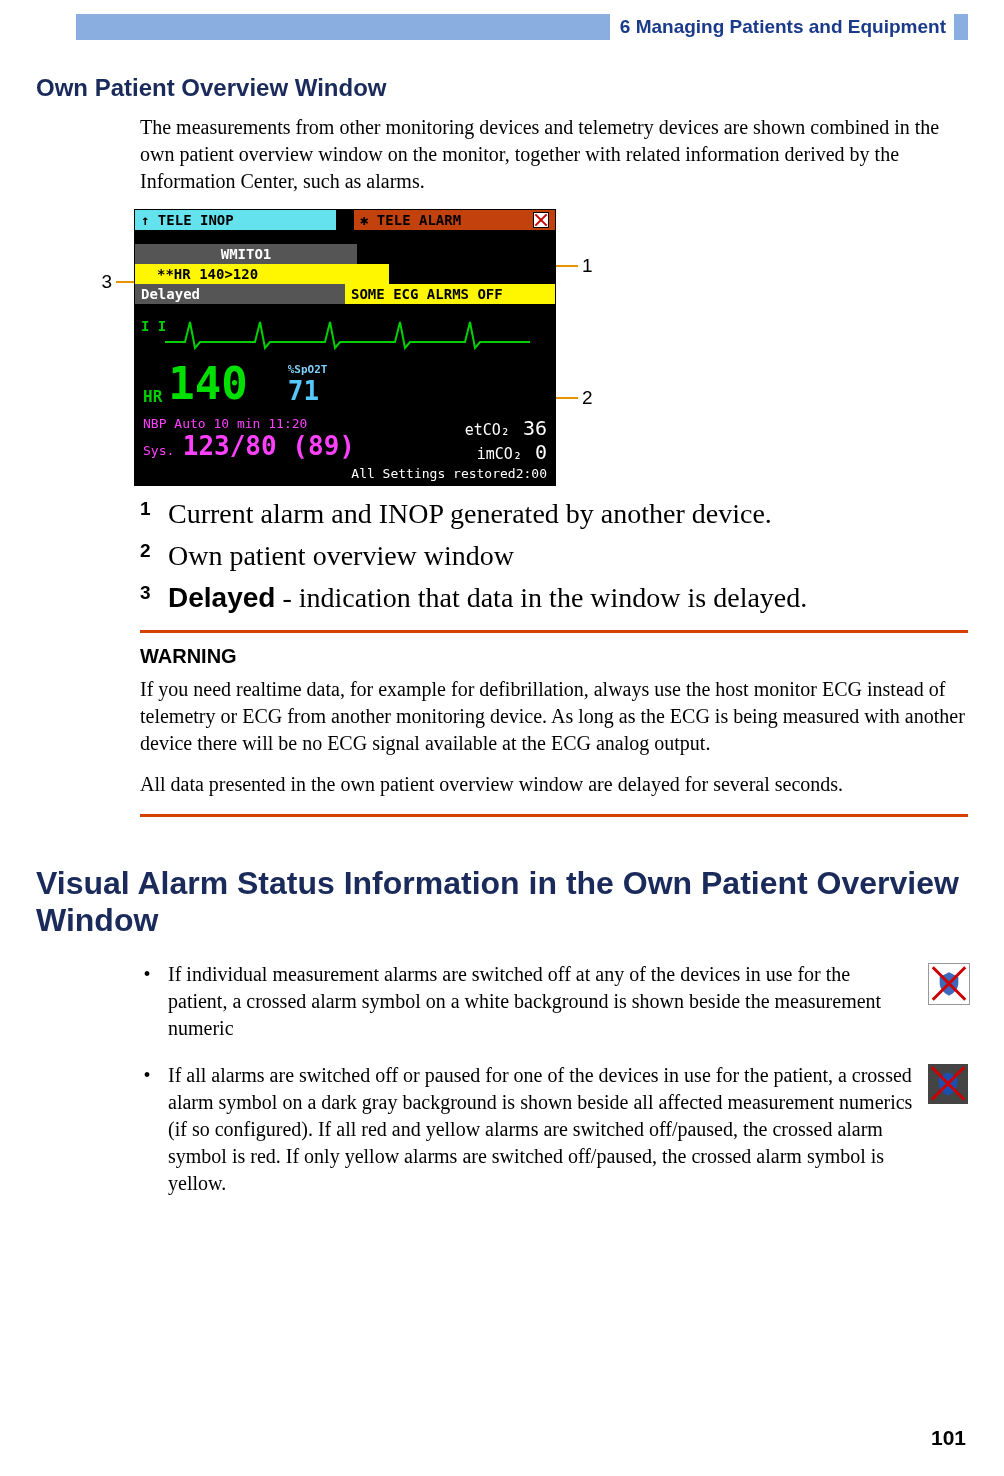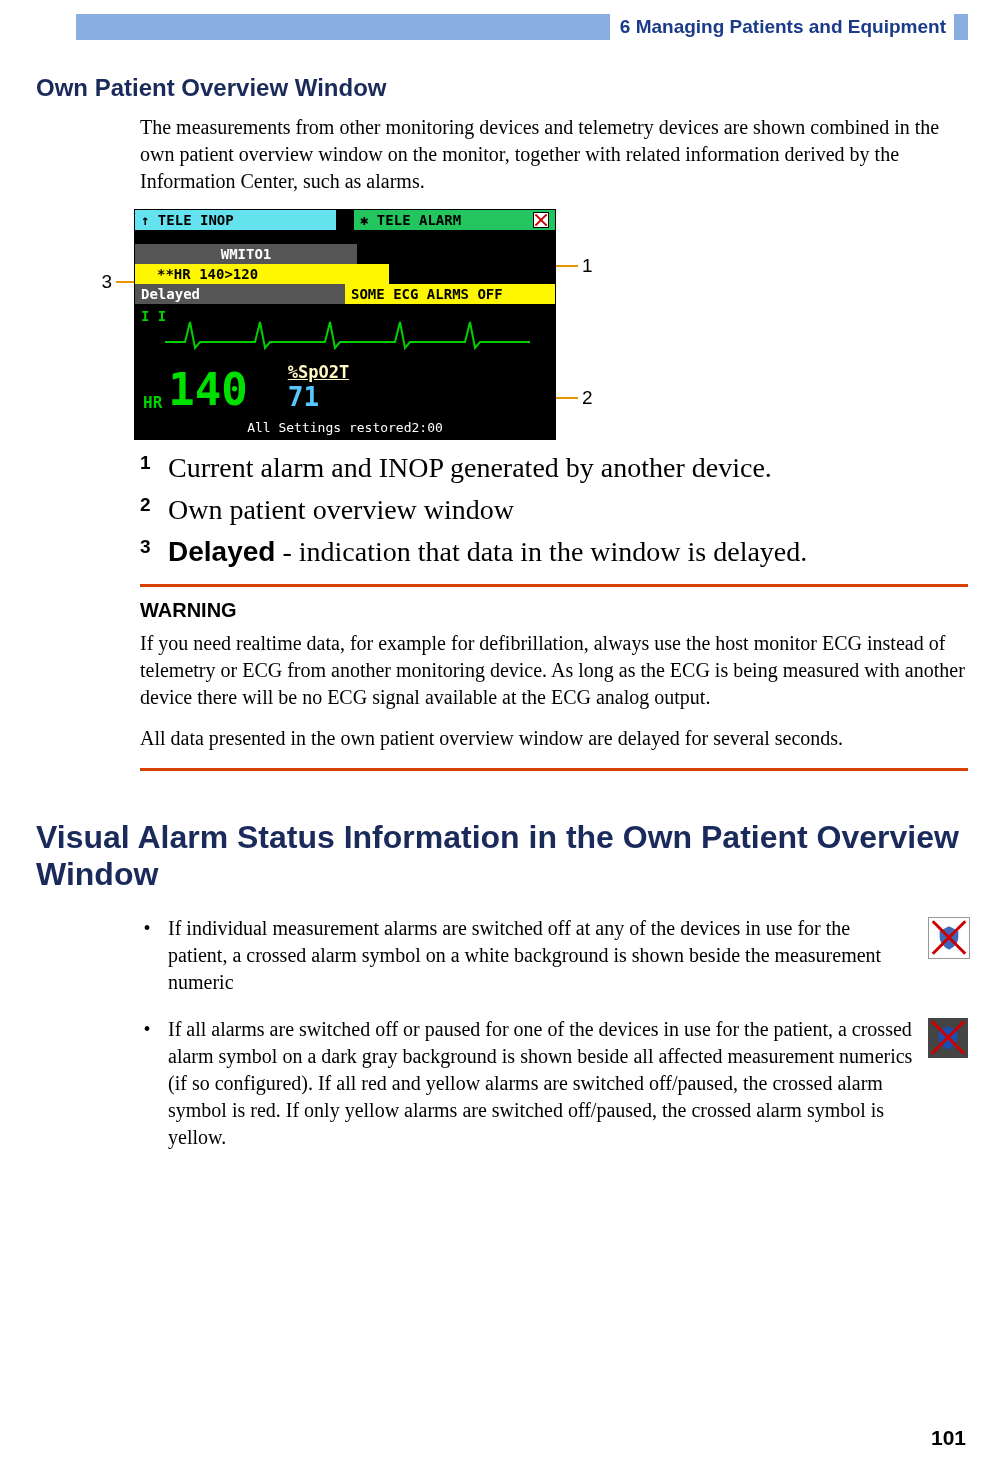--- a/index.html
+++ b/index.html
@@ -80,21 +80,21 @@
     border: 1px solid #000;
     font-family: "Lucida Console", Monaco, monospace;
     font-size: 14px;
   }
   .m-top { display: flex; gap: 18px; }
   .m-top .inop {
     width: 50%; background: #64e3ee; color: #000;
     font-weight: bold; padding: 2px 6px;
   }
   .m-top .alarm {
-    width: 50%; background: #22c55e; color: #000;
+    width: 50%; background: #c2410c; color: #000;
     font-weight: bold; padding: 2px 6px;
     display: flex; justify-content: space-between; align-items: center;
   }
   .m-top .icon {
     display: inline-block; width: 14px; height: 14px;
     border: 1px solid #000; position: relative; background: #fff;
   }
   .m-top .icon::before, .m-top .icon::after {
     content: ""; position: absolute; background: #c00;
     width: 16px; height: 2px; top: 6px; left: -1px;
@@ -104,38 +104,38 @@
   .m-gap { height: 14px; background: #000; }
   .m-row2 { display: flex; flex-direction: column; }
   .m-row2 .l { width: 50%; background: #555; color: #fff; padding: 2px 6px; text-align: center; font-weight: bold; }
   .m-row2 .r { width: 50%; background: #fff700; color: #000000; padding: 2px 22px; font-weight: bold; }
   .m-row3 { display: flex; }
   .m-row3 .l { width: 50%; background: #555; color: #fff; padding: 2px 6px; font-weight: bold; }
   .m-row3 .r { width: 50%; background: #fff700; color: #000; padding: 2px 6px; font-weight: bold; }
   .m-ecg {
     height: 56px; background: #000; position: relative;
   }
-  .m-ecg .lead { position: absolute; top: 4px; left: 6px; color: #00d000; font-weight: bold; }
+  .m-ecg .lead { position: absolute; top: 14px; left: 6px; color: #00d000; font-weight: bold; }
   .m-ecg svg { position: absolute; top: 10px; left: 30px; }
   .m-vitals {
     display: flex; align-items: flex-end;
     padding: 2px 8px 6px 8px;
   }
   .m-vitals .hr-label { color: #00d000; font-size: 16px; font-weight: bold; margin-right: 6px; }
   .m-vitals .hr-val { color: #00e000; font-size: 44px; font-weight: bold; line-height: 1; }
   .m-vitals .spo2 { margin-left: 40px; }
-  .m-vitals .spo2-label { color: #fef9c3; font-size: 17px; font-weight: bold; display: block; text-decoration: underline; }
+  .m-vitals .spo2-label { color: #7dd3fc; font-size: 11px; font-weight: bold; display: block; }
   .m-vitals .spo2-val { color: #58c7ff; font-size: 26px; font-weight: bold; }
   .m-nbp { display: flex; justify-content: space-between; padding: 4px 8px 0 8px; align-items: flex-start; }
   .m-nbp .left .t1 { color: #ff40ff; font-size: 13px; }
   .m-nbp .left .t2 { color: #ff40ff; font-size: 26px; font-weight: bold; }
   .m-nbp .right { color: #fff; font-size: 15px; text-align: right; }
   .m-nbp .right .val { font-size: 20px; margin-left: 4px; }
   .m-bottom {
-    display: flex; justify-content: center;
+    display: flex; justify-content: flex-end;
     color: #fff; background: #000;
     padding: 2px 8px 4px 8px;
     font-size: 13px;
   }
   
   .legend { margin: 10px 36px 0 140px; }
   .legend .row { display: flex; margin: 6px 0 10px 0; }
   .legend .num {
     font-family: Arial, Helvetica, sans-serif;
     font-weight: bold; font-size: 19px;
@@ -221,20 +221,41 @@
         <polyline fill="none" stroke="#00d000" stroke-width="2" points="0,28 20,28 25,8 30,34 35,28 90,28 95,8 100,34 105,28 160,28 165,8 170,34 175,28 230,28 235,8 240,34 245,28 300,28 305,8 310,34 315,28 365,28"></polyline>
       </svg>
     </div>
     <div class="m-vitals">
       <span class="hr-label">HR</span>
       <span class="hr-val">140</span>
       <span class="spo2">
         <span class="spo2-label">%SpO2T</span>
         <span class="spo2-val">71</span>
       </span>
+    </div>
+    <div class="m-nbp">
+      <div class="left">
+        <div class="t1">
+          <span>NBP  Auto 10 min 11:20</span>
+        </div>
+        <div>
+          <span class="t1">Sys.</span>
+          <span class="t2">123/80 (89)</span>
+        </div>
+      </div>
+      <div class="right">
+        <div>
+          <span>etCO₂</span>
+          <span class="val">36</span>
+        </div>
+        <div>
+          <span>imCO₂</span>
+          <span class="val">0</span>
+        </div>
+      </div>
     </div>
     <div class="m-bottom">
       <span>All Settings restored</span>
       <span>2:00</span>
     </div>
   </div>
 
   <div class="callout-right">
     <div style="height:46px"></div>
     <div class="co-row">

